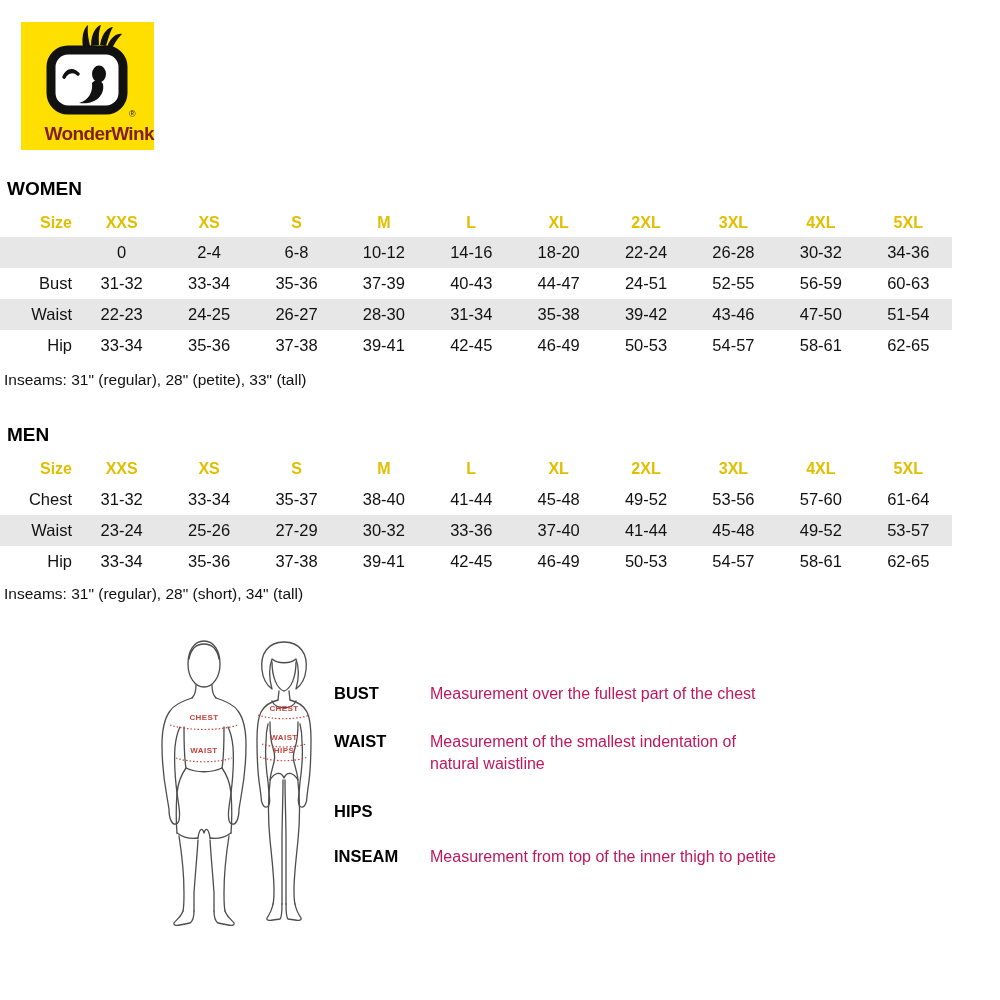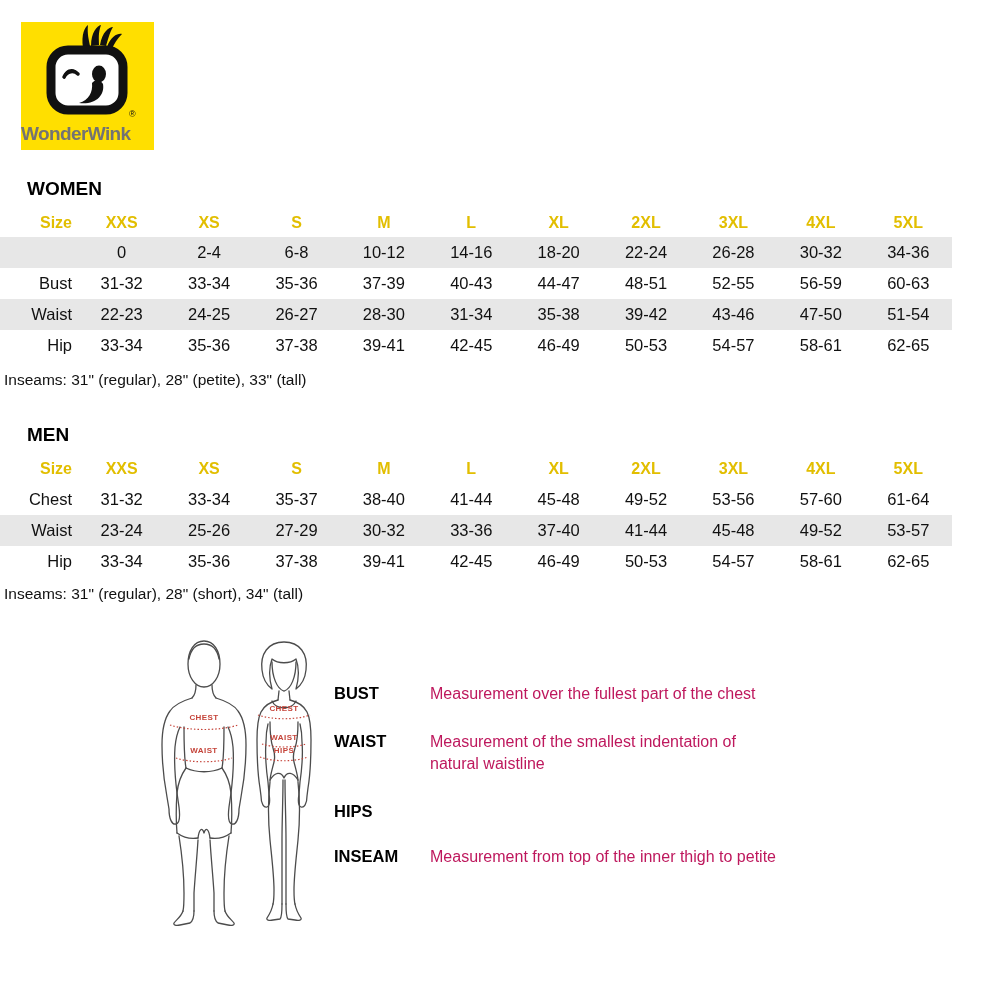--- a/index.html
+++ b/index.html
@@ -2,25 +2,25 @@
 <html><head>
 <meta charset="utf-8">
 <style>
   html,body{margin:0;padding:0;background:#fff;}
   .page{position:relative;width:1000px;height:1000px;background:#fff;overflow:hidden;
         font-family:"Liberation Sans",sans-serif;color:#111;}
 
   
   .logo-box{position:absolute;left:21px;top:22px;width:133px;height:128px;background:#FFDF00;}
   .logo-face{position:absolute;left:0;top:0;width:133px;height:128px;}
-  .brand-text{position:absolute;left:0;bottom:5px;width:100%;text-align:left;
-              font-weight:bold;font-size:19px;letter-spacing:-0.6px;color:#737373;}
-
-  
-  .section-title{position:absolute;left:7px;font-size:19px;font-weight:bold;color:#000;margin-left:20px;}
+  .brand-text{position:absolute;left:0;bottom:5px;width:100%;text-align:right;
+              font-weight:bold;font-size:19px;letter-spacing:-0.6px;color:#7f1d1d;}
+
+  
+  .section-title{position:absolute;left:7px;font-size:19px;font-weight:bold;color:#000;}
   #women-title{top:178px;}
   #men-title{top:424px;}
 
   
   .size-table{position:absolute;left:0;width:952px;border-collapse:collapse;table-layout:fixed;}
   #women-table{top:208px;}
   #men-table{top:454px;}
   .size-table th{height:29px;font-size:16px;font-weight:bold;color:#E2BE00;text-align:center;padding:0;}
   #men-table th{height:30px;}
   .size-table td{height:31px;font-size:16.5px;text-align:center;padding:0;color:#111;}
@@ -109,21 +109,21 @@
           <td>34-36</td>
         </tr>
         <tr>
           <td class="lbl">Bust</td>
           <td>31-32</td>
           <td>33-34</td>
           <td>35-36</td>
           <td>37-39</td>
           <td>40-43</td>
           <td>44-47</td>
-          <td>48-51</td>
+          <td>24-51</td>
           <td>52-55</td>
           <td>56-59</td>
           <td>60-63</td>
         </tr>
         <tr class="shaded">
           <td class="lbl">Waist</td>
           <td>22-23</td>
           <td>24-25</td>
           <td>26-27</td>
           <td>28-30</td>

